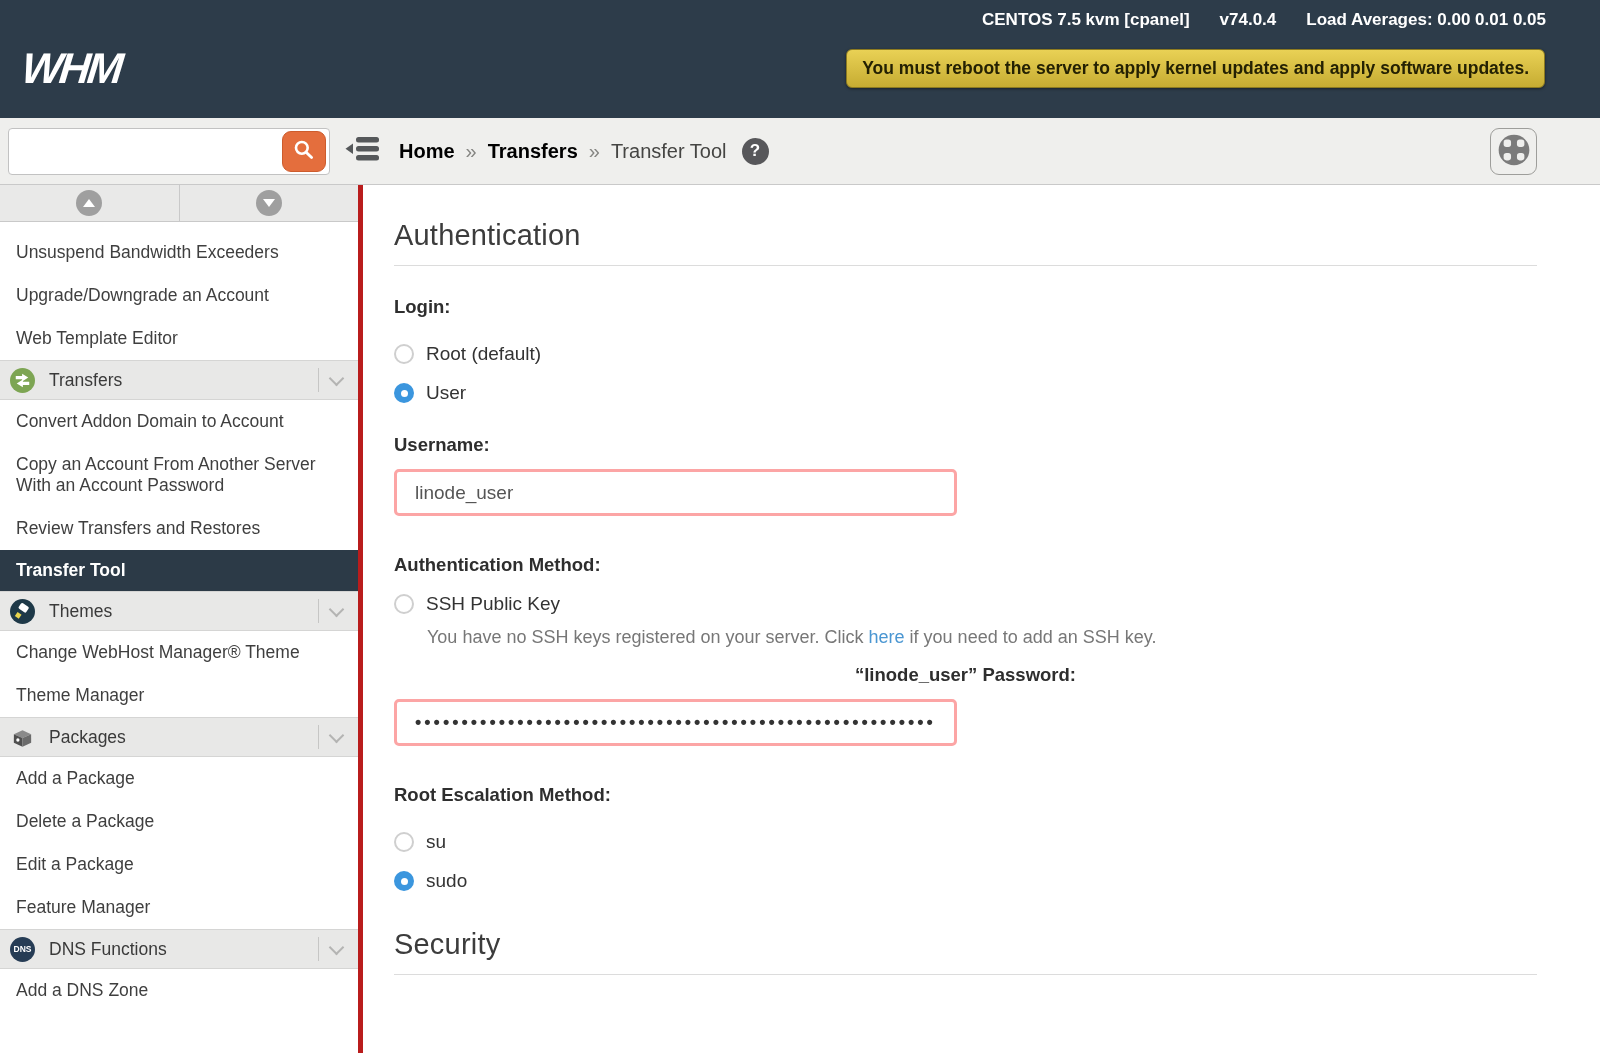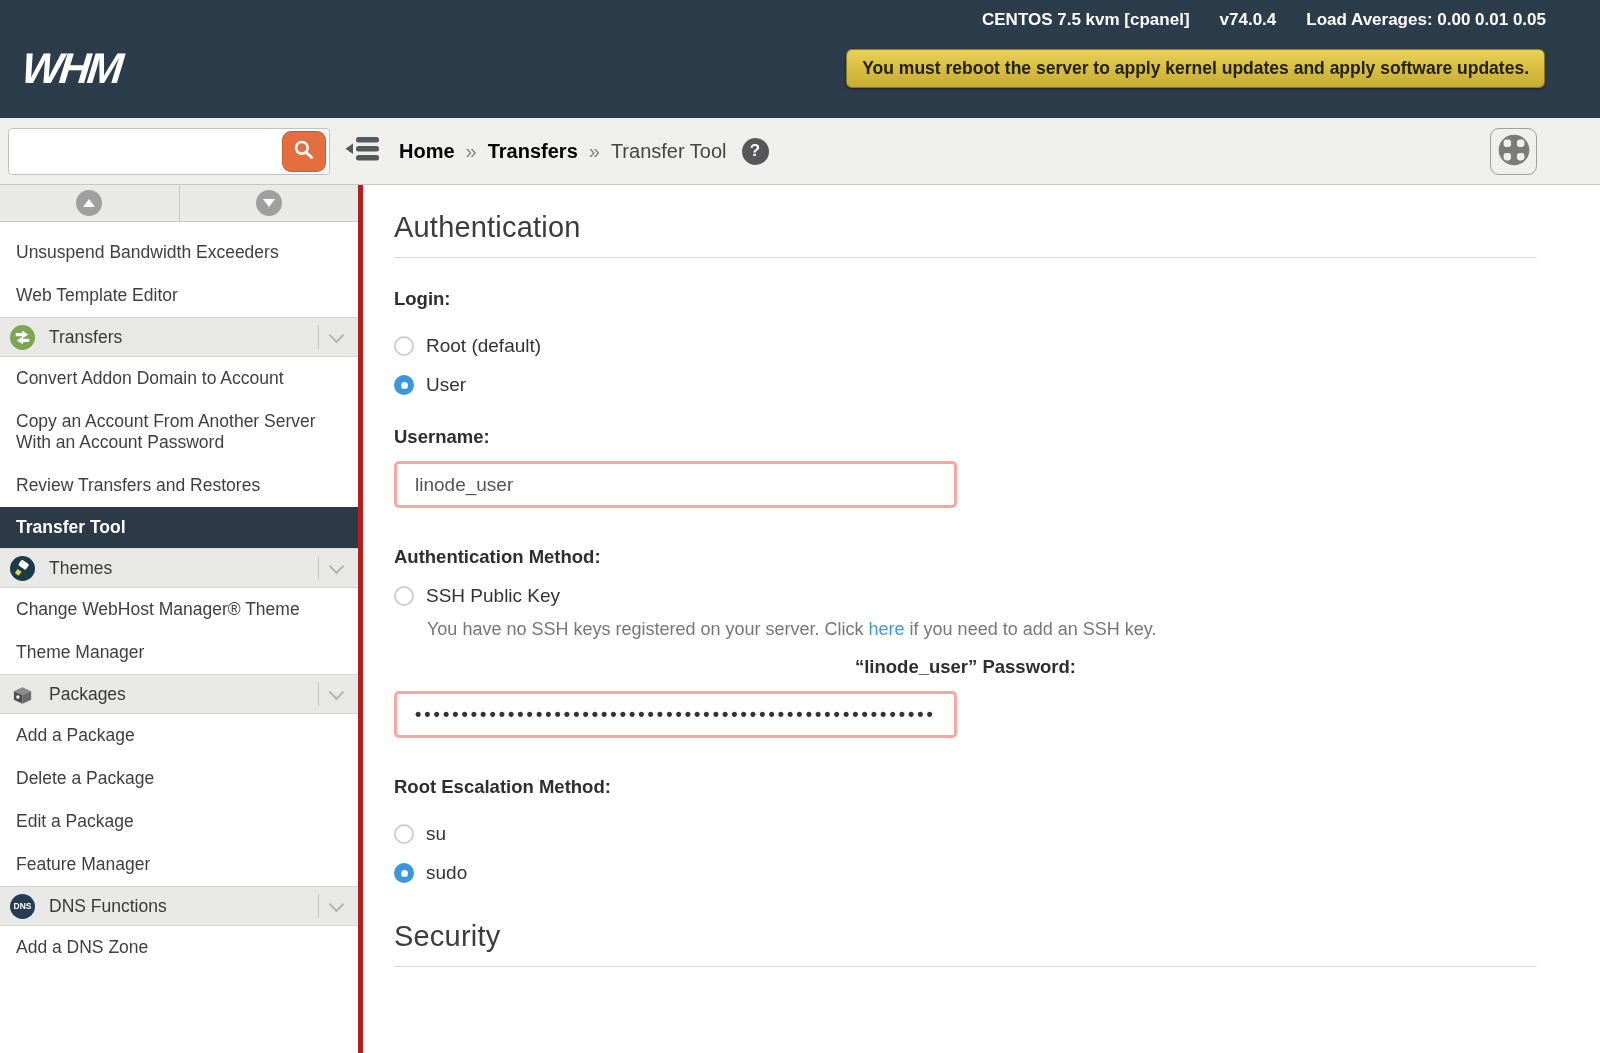--- a/index.html
+++ b/index.html
@@ -71,21 +71,21 @@
   .side-section .sec-label { font-size:17.5px; color:#3a3a3a; flex:1; }
   .side-section .sec-divider { width:1px; height:24px; background:#c6c6c5; }
   .chev { width:11px; height:11px; border-right:2px solid #b4b4b3;
     border-bottom:2px solid #b4b4b3; transform:rotate(45deg);
     margin:0 16px 4px 12px; }
   .dns-badge { width:25px; height:25px; border-radius:50%; background:#263c55;
     color:#fff; font-size:8.5px; font-weight:700; display:flex; align-items:center;
     justify-content:center; letter-spacing:0; }
 
   
-  .main { flex:1; padding:0 63px 0 31px; background:#fff; }
+  .main { flex:1; padding:8px 63px 0 31px; background:#fff; }
   .h1 { font-size:29px; font-weight:400; color:#3c3c3c; letter-spacing:.2px; }
   .h1.auth { margin-top:26px; }
   .h1.security { margin-top:36px; }
   .rule { border-top:1px solid #dcdcdc; margin-top:13px; }
   .field-label { font-size:18.5px; font-weight:700; color:#2e2e2e; }
   .radio-row { display:flex; align-items:center; gap:12px; font-size:19px;
     color:#333; cursor:pointer; }
   .radio { width:20px; height:20px; border-radius:50%; border:2px solid #cfcfcf;
     background:#fff; flex-shrink:0; }
   .radio.checked { border:none; background:#3b96de; position:relative; }
@@ -174,20 +174,21 @@
         </button>
         <button class="scroll-btn">
           <span class="circle-arrow">
               <span class="tri-down"></span>
             </span>
         </button>
       </div>
 
       <div class="nav-list">
         <a class="side-item">Unsuspend Bandwidth Exceeders</a>
+        <a class="side-item">Upgrade/Downgrade an Account</a>
         <a class="side-item">Web Template Editor</a>
 
         <div class="side-section">
           <span class="sec-icon">
             <svg width="25" height="25" viewBox="0 0 26 26">
               <circle cx="13" cy="13" r="13" fill="#7da553"></circle>
               <path d="M6 8.4 H12.6 V6 L19 10 L12.6 14 V11.6 H6 Z" fill="#fff"></path>
               <path d="M20 17.6 H13.4 V20 L7 16 L13.4 12 V14.4 H20 Z" fill="#fff"></path>
             </svg>
           </span>

